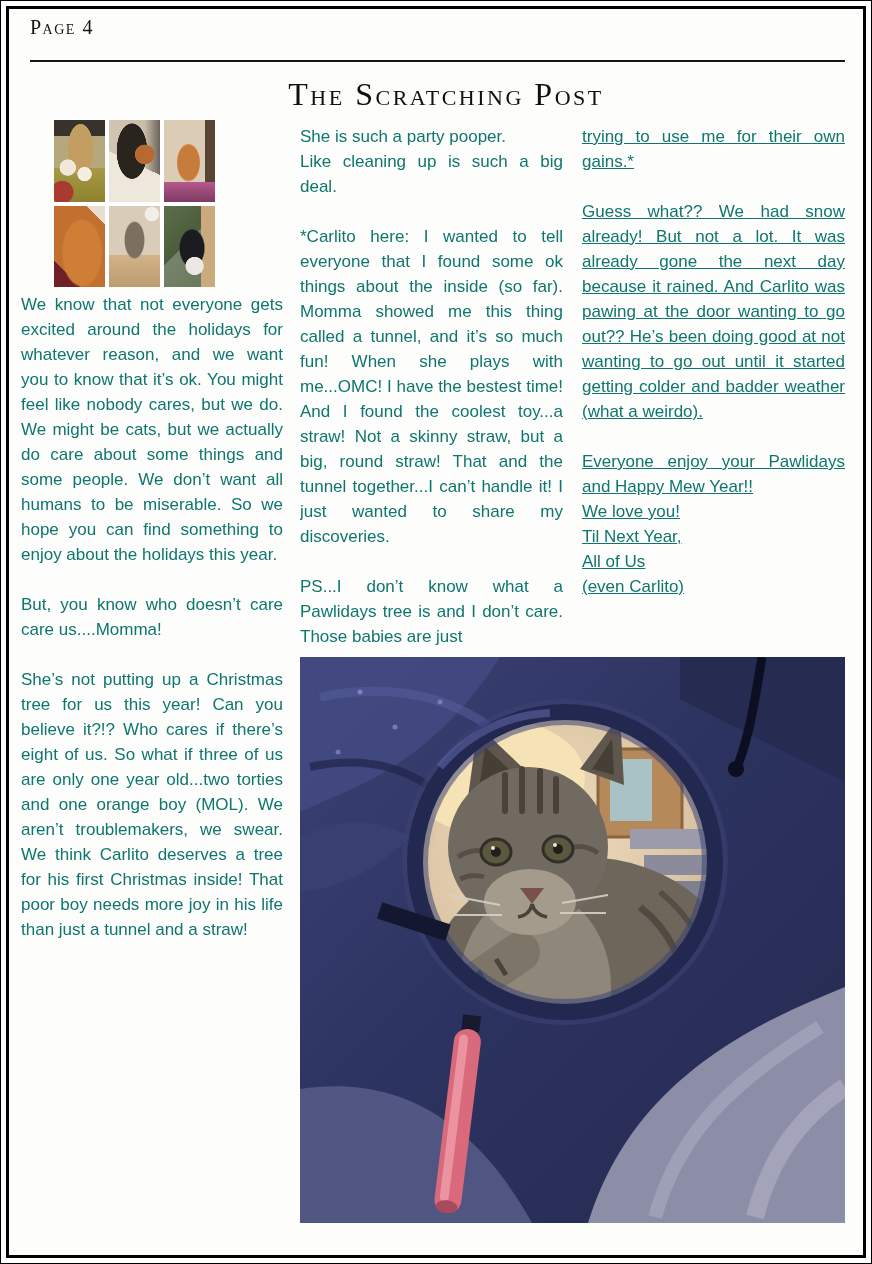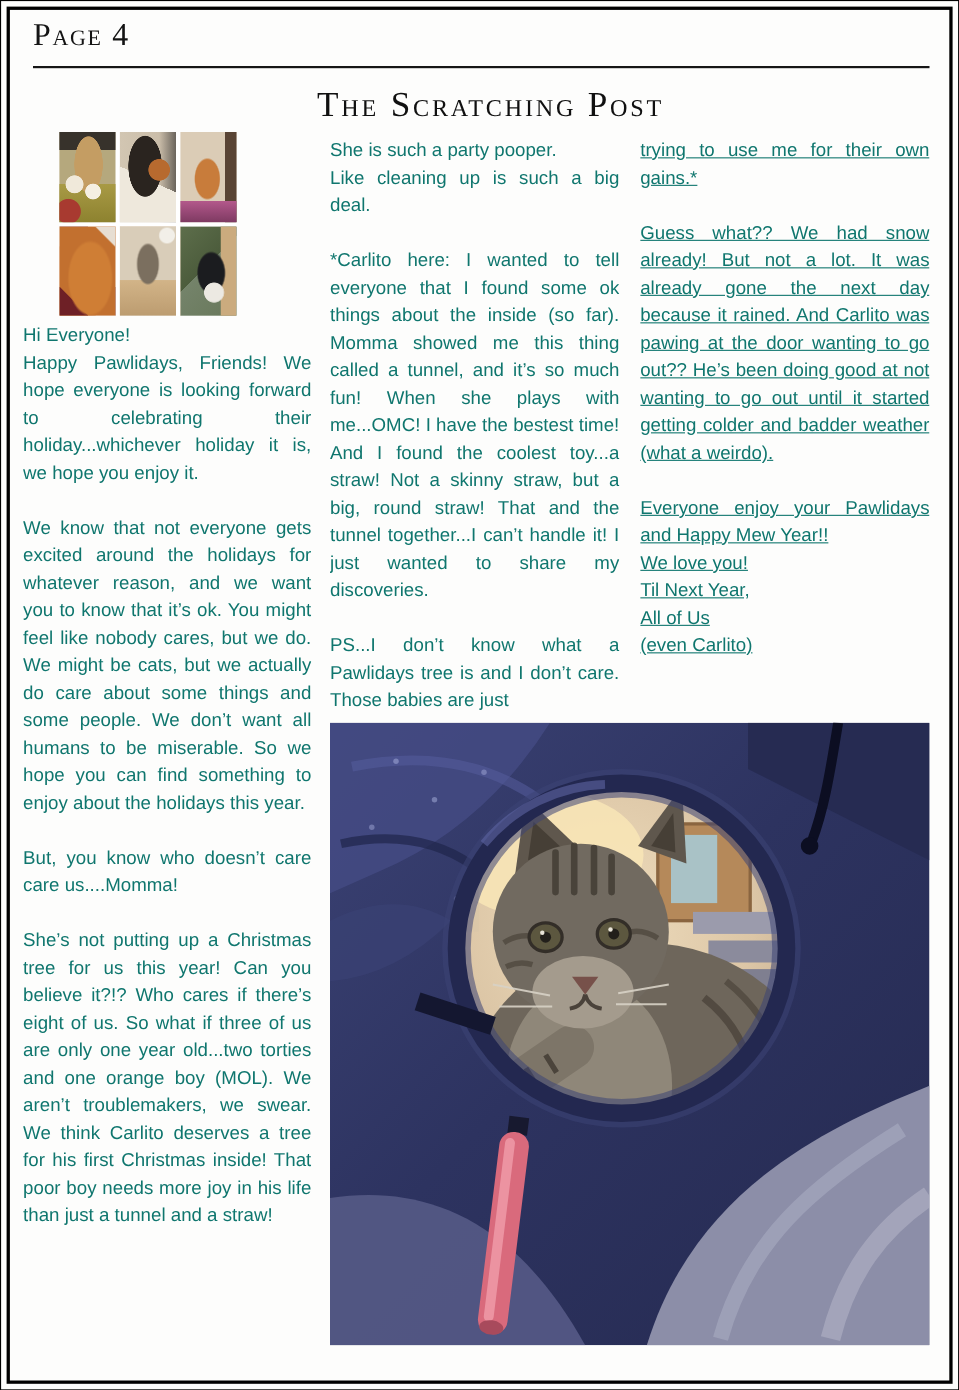--- a/index.html
+++ b/index.html
@@ -7,21 +7,21 @@
     position:relative;width:872px;height:1264px;background:#fdfdfc;
     font-family:"Liberation Sans",sans-serif;color:#121212;overflow:hidden;
     margin:0 auto;
   }
   .border-outer{position:absolute;inset:0;border:1px solid #000;pointer-events:none;z-index:5;}
   .border-inner{position:absolute;inset:6px;border:3px solid #000;pointer-events:none;z-index:5;}
   .header{
     position:absolute;left:30px;right:27px;top:16px;
     display:flex;justify-content:space-between;align-items:baseline;
     font-family:"Liberation Serif",serif;font-variant:small-caps;
-    font-size:29px;letter-spacing:1.5px;color:#141414;gap:36px;
+    font-size:20px;letter-spacing:1.5px;color:#141414;gap:36px;
   }
   .header-rule{position:absolute;left:30px;right:27px;top:60px;border-top:2px solid #161616;}
   .article-title{
     position:absolute;left:0;right:0;top:76px;margin:0;text-align:center;
     font-family:"Liberation Serif",serif;font-variant:small-caps;font-weight:normal;
     font-size:32px;letter-spacing:2.5px;color:#101010;padding-left:20px;
   }
   .collage{
     position:absolute;left:54px;top:120px;width:161px;height:167px;
     display:grid;grid-template-columns:repeat(3,1fr);grid-template-rows:repeat(2,1fr);
@@ -90,22 +90,20 @@
   <div class="collage">
     <div class="tile t1" title="guinea-pigs-with-hay-and-scratcher"></div>
     <div class="tile t2" title="calico-cat-closeup"></div>
     <div class="tile t3" title="orange-tabby-cat-sitting"></div>
     <div class="tile t4" title="orange-tabby-cat-closeup"></div>
     <div class="tile t5" title="gray-tabby-cat-in-box"></div>
     <div class="tile t6" title="tuxedo-cat-in-box"></div>
   </div>
 
   <div class="col col-1">
-    <p class="para">Hi Everyone!
-Happy Pawlidays, Friends! We hope everyone is looking forward to celebrating their holiday...whichever holiday it is, we hope you enjoy it.</p>
     <p class="para">We know that not everyone gets excited around the holidays for whatever reason, and we want you to know that it’s ok. You might feel like nobody cares, but we do. We might be cats, but we actually do care about some things and some people. We don’t want all humans to be miserable. So we hope you can find something to enjoy about the holidays this year.</p>
     <p class="para">But, you know who doesn’t care care us....Momma!</p>
     <p class="para">She’s not putting up a Christmas tree for us this year! Can you believe it?!? Who cares if there’s eight of us. So what if three of us are only one year old...two torties and one orange boy (MOL). We aren’t troublemakers, we swear. We think Carlito deserves a tree for his first Christmas inside! That poor boy needs more joy in his life than just a tunnel and a straw!</p>
   </div>
 
   <div class="col col-2">
     <p class="para">She is such a party pooper.
 Like cleaning up is such a big deal.</p>
     <p class="para">*Carlito here: I wanted to tell everyone that I found some ok things about the inside (so far). Momma showed me this thing called a tunnel, and it’s so much fun! When she plays with me...OMC! I have the bestest time! And I found the coolest toy...a straw! Not a skinny straw, but a big, round straw! That and the tunnel together...I can’t handle it! I just wanted to share my discoveries.</p>
     <p class="para">PS...I don’t know what a Pawlidays tree is and I don’t care. Those babies are just</p>

